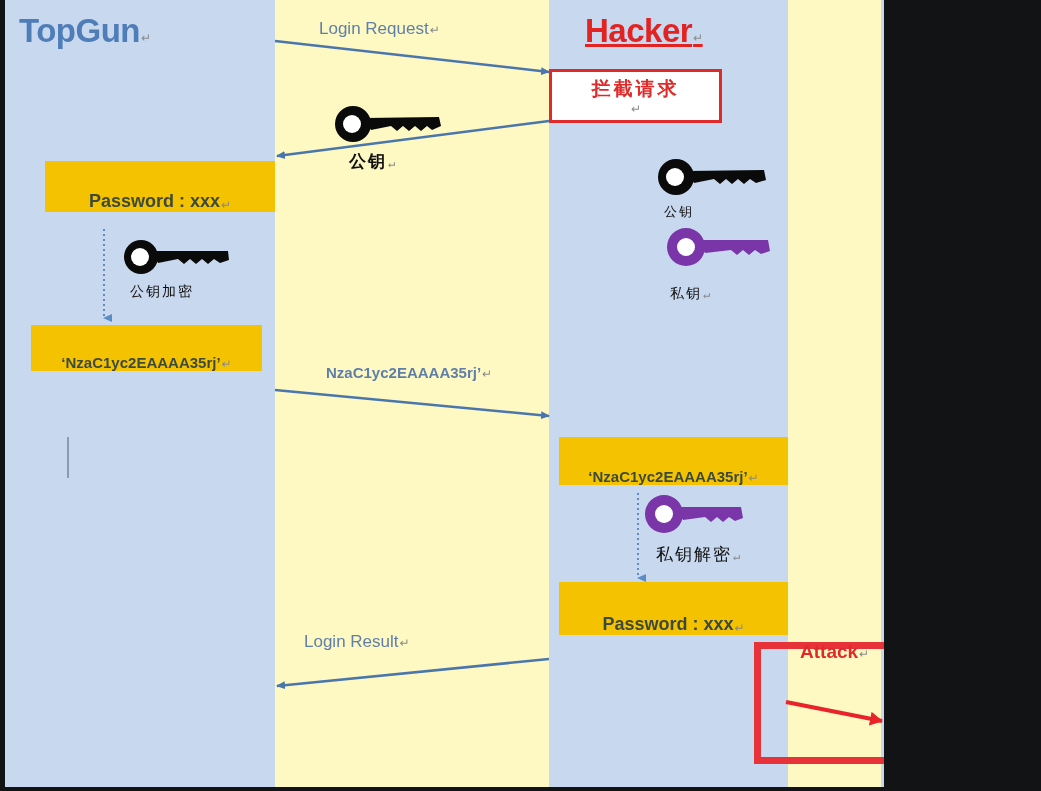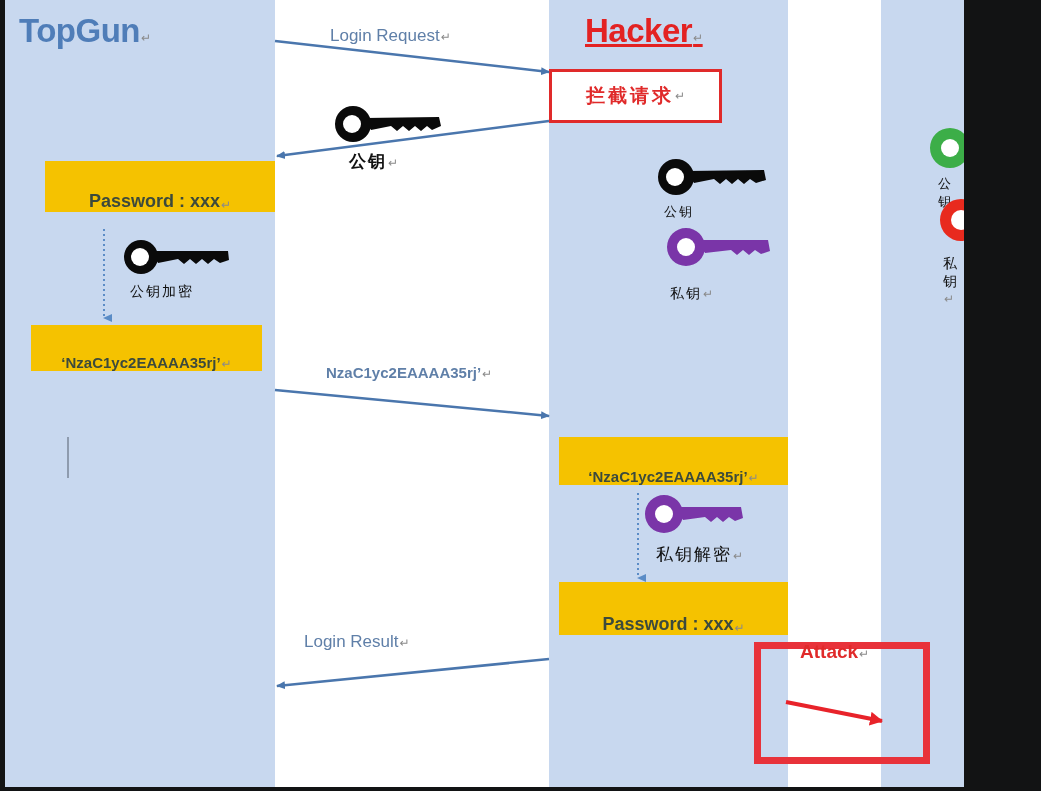--- a/index.html
+++ b/index.html
@@ -1,45 +1,45 @@
 <!DOCTYPE html>
 <html><head>
 <meta charset="utf-8">
 <style>
   html, body { margin:0; padding:0; }
   body { width:1041px; height:791px; background:#121314; position:relative; overflow:hidden;
          font-family:"Liberation Sans", sans-serif; }
-  #canvas { position:absolute; left:5px; top:0; width:959px; height:787px; background:#ffffff; overflow:hidden; }
+  #canvas { position:absolute; left:5px; top:0; width:879px; height:787px; background:#fef9c3; overflow:hidden; }
   .lane { position:absolute; top:0; height:787px; background:#c8d8ef; }
   .title { position:absolute; font-weight:bold; font-size:33px; letter-spacing:-0.5px; }
   .pmark { font-size:12px; color:#8a8a8a; font-weight:normal; margin-left:1px; }
   .ybox { position:absolute; background:#f5c200; display:flex; align-items:flex-end; justify-content:center;
           font-weight:bold; color:#3c4a3c; }
-  .lbl { position:absolute; font-size:15px; color:#111; letter-spacing:2px; font-family:Liberation Serif, serif; }
+  .lbl { position:absolute; font-size:15px; color:#111; letter-spacing:2px; font-family:Liberation Mono, monospace; }
   .msg { position:absolute; color:#5f7fa8; font-size:17px; }
   svg.overlay { position:absolute; left:0; top:0; }
   .redbox { position:absolute; border:3px solid #e02a2a; background:#fff; display:flex; align-items:center; justify-content:center; }
 </style>
 </head>
 <body>
 
 <div id="canvas">
 
   <div class="lane" style="left:0; width:270px;"></div>
   <div class="lane" style="left:544px; width:239px;"></div>
   <div class="lane" style="left:876px; width:155px;"></div>
 
   <div class="title" style="left:14px; top:12px; color:#4f7db8;">
     <span>TopGun</span><span class="pmark">↵</span>
   </div>
   <div class="title" style="left:580px; top:12px; color:#e32222;text-decoration:underline;">
     <span>Hacker</span><span class="pmark">↵</span>
   </div>
 
-  <div class="msg" style="left:325px; top:19px;margin-top:7px;">
+  <div class="msg" style="left:314px; top:19px;">
     <span>Login Request</span><span class="pmark">↵</span>
   </div>
   <div class="lbl" style="left:344px; top:150px; font-size:17px; font-weight:bold;">
     <span>公钥</span><span class="pmark">↵</span>
   </div>
   <div class="msg" style="left:321px; top:364px; font-size:15px; font-weight:bold;">
     <span>NzaC1yc2EAAAA35rj’</span><span class="pmark">↵</span>
   </div>
   <div class="msg" style="left:299px; top:632px;">
     <span>Login Result</span><span class="pmark">↵</span>
@@ -50,21 +50,21 @@
       <span class="pmark">↵</span>
   </div>
   <div class="lbl" style="left:125px; top:283px; font-size:14px;">
     <span>公钥加密</span>
   </div>
   <div class="ybox" style="left:26px; top:325px; width:231px; height:46px; font-size:15px;">
     <span>‘NzaC1yc2EAAAA35rj’</span>
       <span class="pmark">↵</span>
   </div>
 
-  <div class="redbox" style="left:544px; top:69px; width:167px; height:48px;">
+  <div class="redbox" style="left:544px; top:69px; width:167px; height:48px;flex-direction:column;">
     <span style="color:#e02a2a; font-weight:bold; font-size:19px; letter-spacing:3px; font-family:'DejaVu Serif', serif;">拦截请求</span>
       <span class="pmark">↵</span>
   </div>
   <div class="lbl" style="left:659px; top:203px; font-size:13px;">
     <span>公钥</span>
   </div>
   <div class="lbl" style="left:665px; top:285px; font-size:14px;">
     <span>私钥</span><span class="pmark">↵</span>
   </div>
   <div class="ybox" style="left:554px; top:437px; width:229px; height:48px; font-size:15px;">

